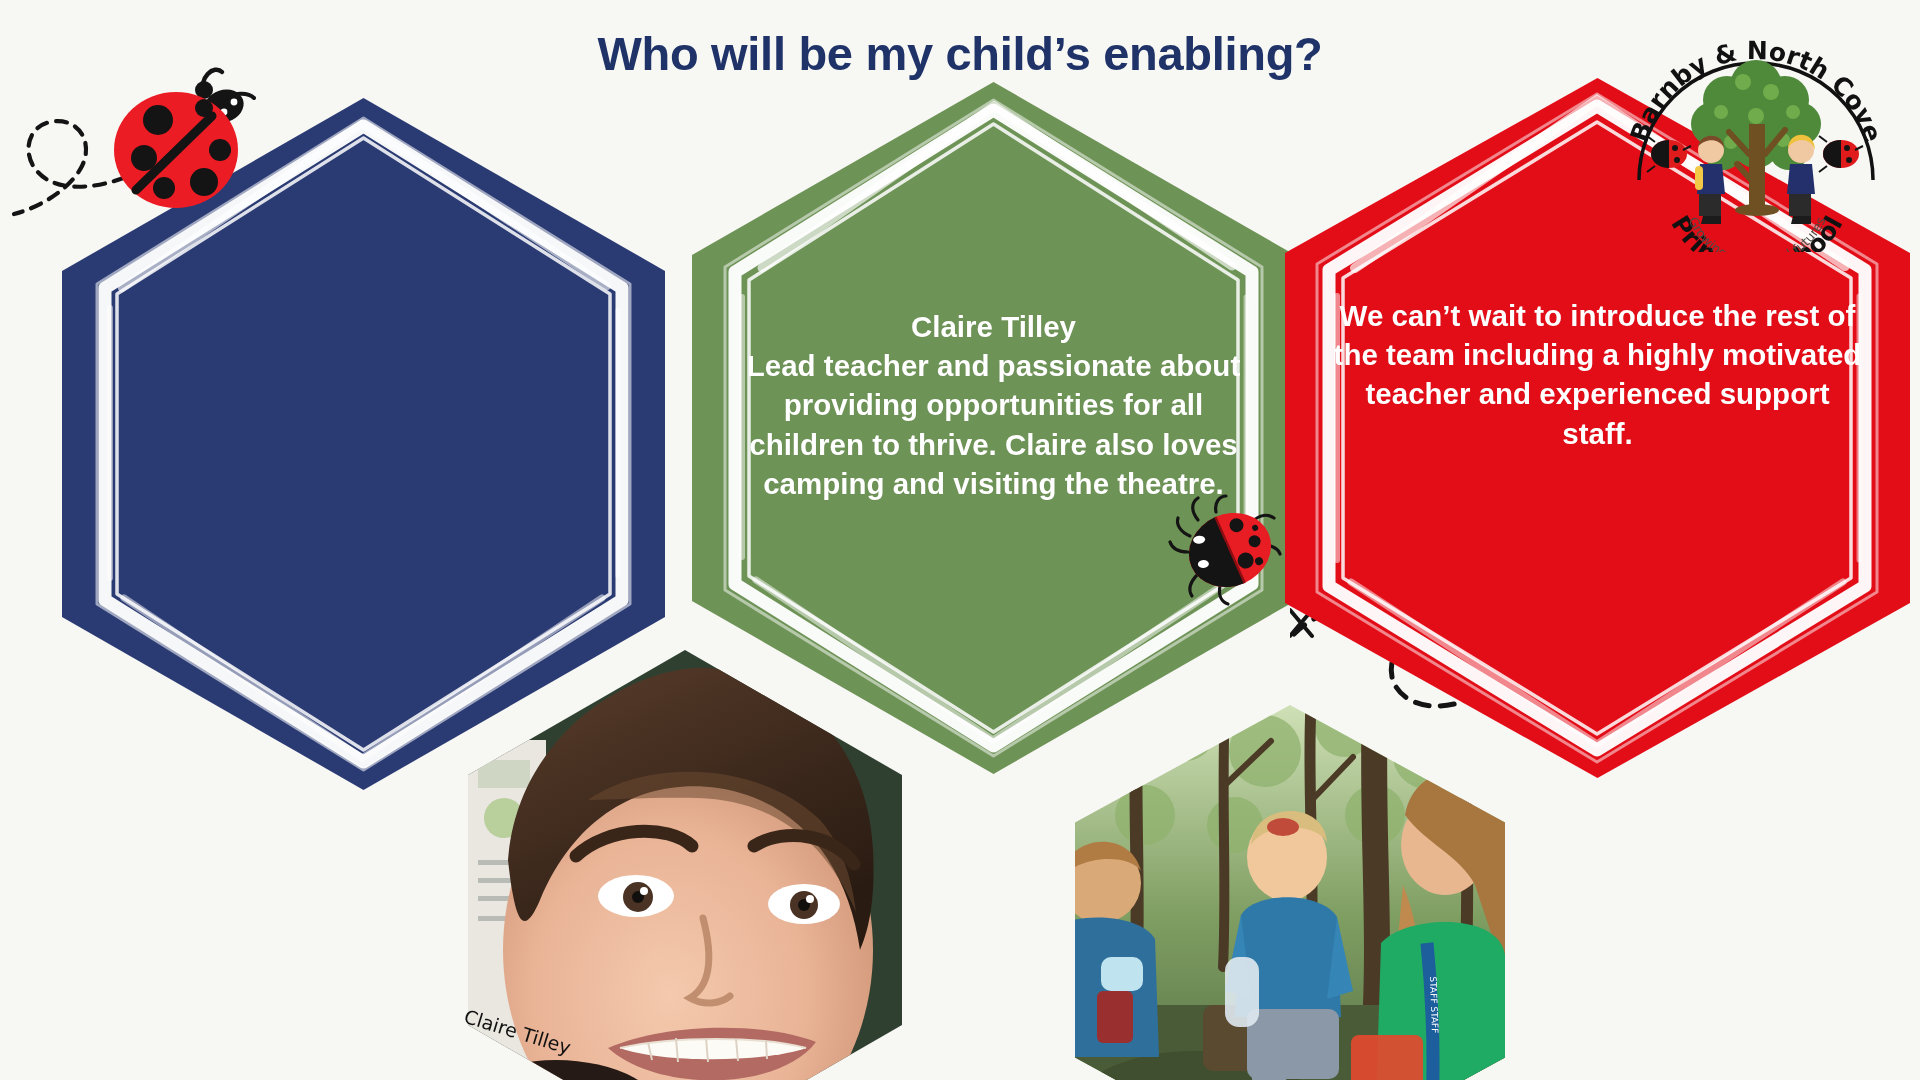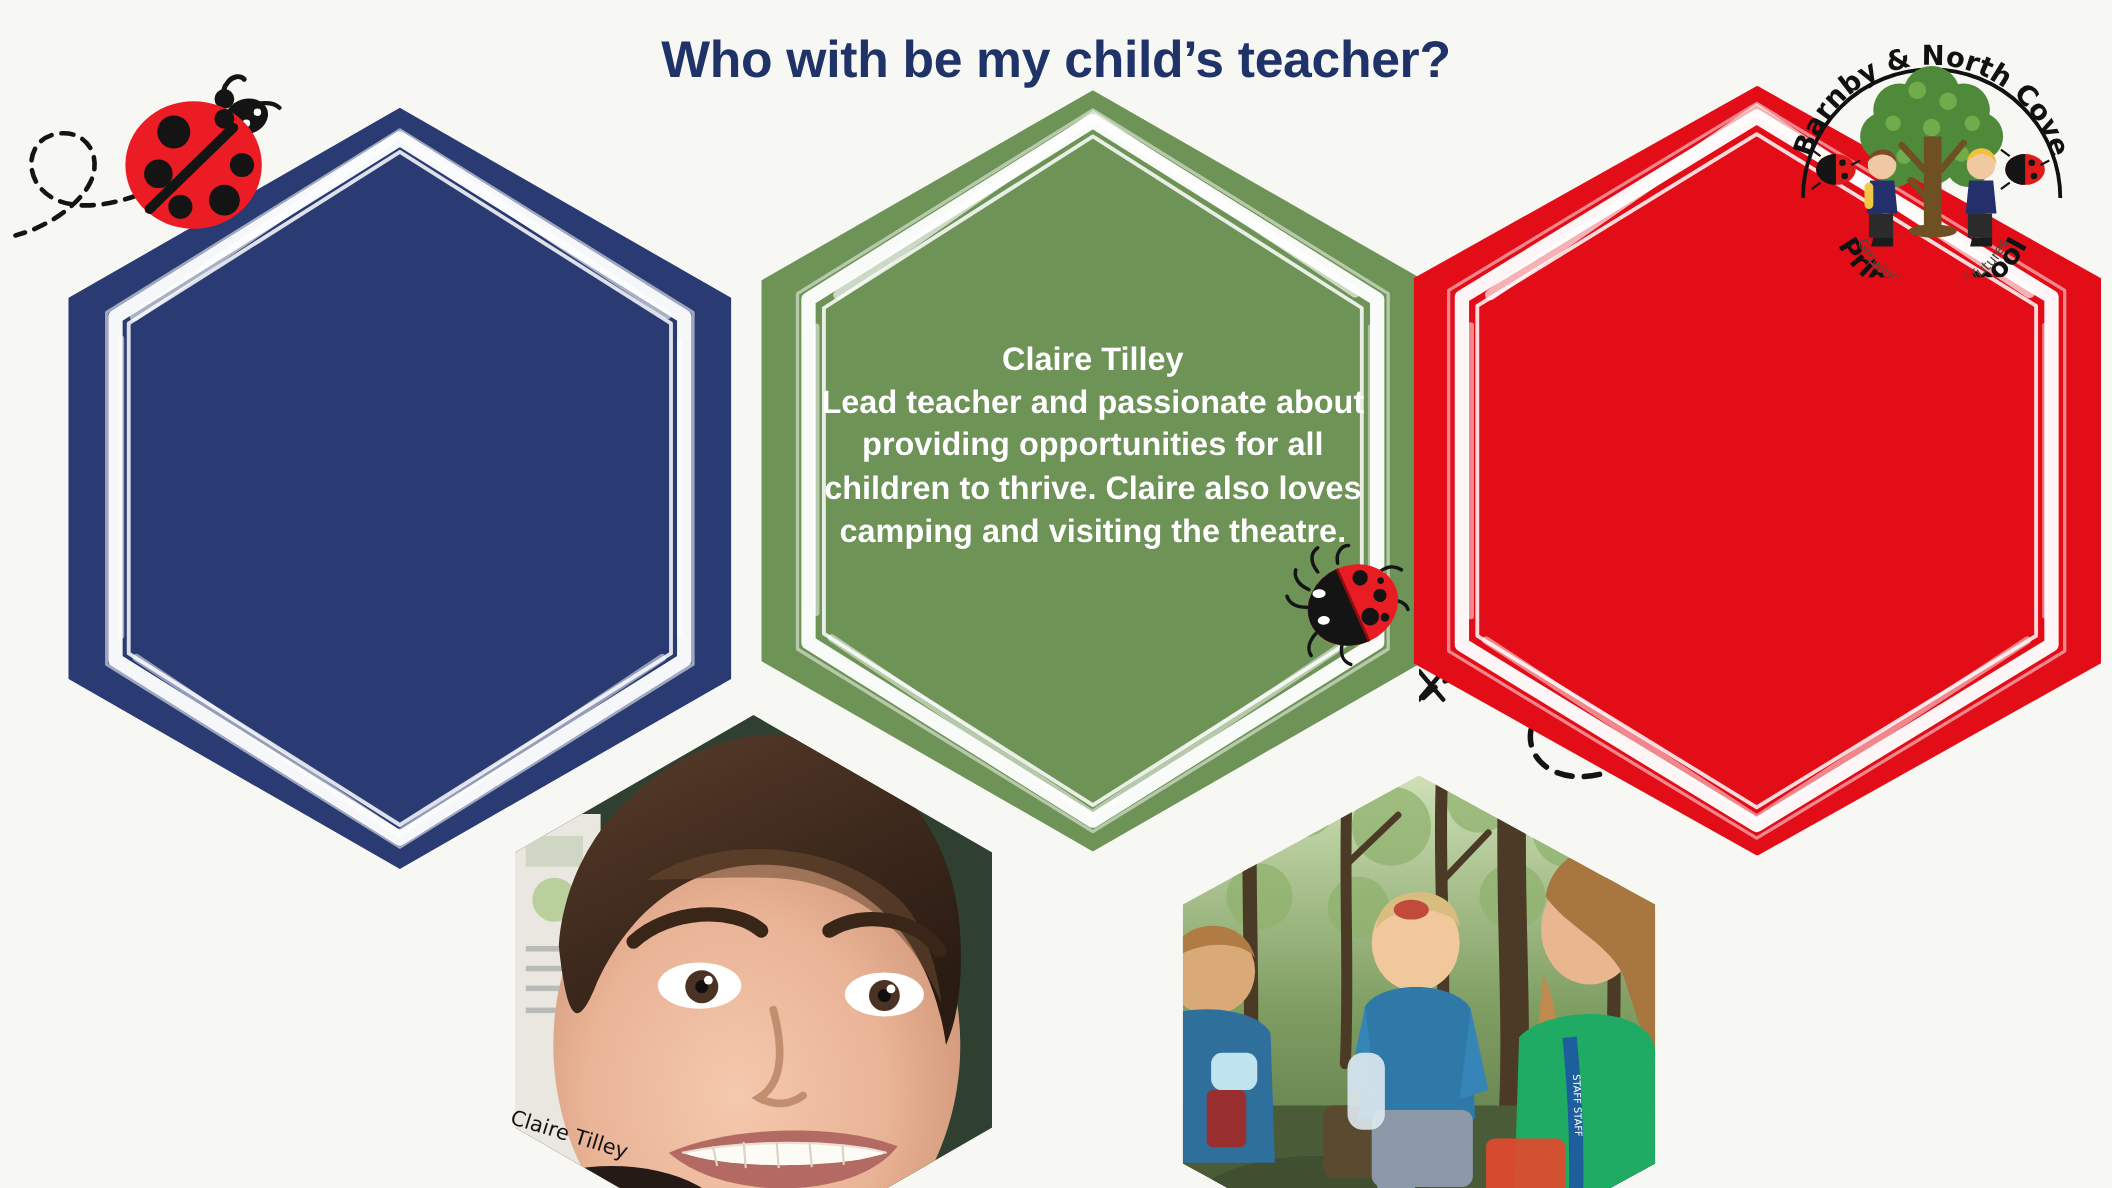--- a/index.html
+++ b/index.html
@@ -89,21 +89,21 @@
   .deco{ position:absolute; z-index:50; }
   #ladybird-topleft{ left:8px;  top:42px;  width:250px; height:190px; }
   #ladybird-middle{  left:1168px; top:490px; width:130px; height:120px; }
   #trail-bottom{ left:1290px; top:590px; width:260px; height:180px; z-index:18; }
 </style>
 </head>
 <body>
 
 <div class="stage">
 
-  <div class="page-title">Who with be my child’s teacher?</div>
+  <div class="page-title">Who will be my child’s enabling?</div>
 
   <div class="hex-wrap" id="hex-blue">
     <div class="hex">
       <div class="hex-fill"></div>
     </div>
     <svg class="hexsvg" viewBox="0 0 603 692" preserveAspectRatio="none">
       <polygon points="301.5,28 560,190 560,502 301.5,664 43,502 43,190" fill="none" stroke="#ffffff" stroke-width="13" stroke-linejoin="round" opacity="0.96"></polygon>
       <polygon points="301.5,40 548,196 548,496 301.5,652 55,496 55,196" fill="none" stroke="#ffffff" stroke-width="3.5" stroke-linejoin="round" opacity="0.85"></polygon>
       <polygon points="301.5,20 568,186 568,506 301.5,672 35,506 35,186" fill="none" stroke="#ffffff" stroke-width="3" stroke-linejoin="round" opacity="0.55"></polygon>
       <path d="M60 190 L300 26 L545 188" fill="none" stroke="#ffffff" stroke-width="8" opacity="0.6" stroke-linecap="round"></path>
@@ -136,20 +136,21 @@
     </div>
     <svg class="hexsvg" viewBox="0 0 625 700" preserveAspectRatio="none">
       <polygon points="312,28 580,192 580,508 312,672 44,508 44,192" fill="none" stroke="#ffffff" stroke-width="13" stroke-linejoin="round" opacity="0.96"></polygon>
       <polygon points="312,44 566,200 566,500 312,656 58,500 58,200" fill="none" stroke="#ffffff" stroke-width="3.5" stroke-linejoin="round" opacity="0.85"></polygon>
       <polygon points="312,16 592,186 592,514 312,684 32,514 32,186" fill="none" stroke="#ffffff" stroke-width="3" stroke-linejoin="round" opacity="0.5"></polygon>
       <path d="M70 190 L312 22 L560 188" fill="none" stroke="#ffffff" stroke-width="10" opacity="0.68" stroke-linecap="round"></path>
       <path d="M52 218 L52 482" fill="none" stroke="#ffffff" stroke-width="6" opacity="0.5" stroke-linecap="round"></path>
       <path d="M574 218 L574 482" fill="none" stroke="#ffffff" stroke-width="5" opacity="0.45" stroke-linecap="round"></path>
       <path d="M66 504 L312 666 L558 504" fill="none" stroke="#ffffff" stroke-width="7" opacity="0.5" stroke-linecap="round"></path>
     </svg>
+    <div class="hex-text">We can’t wait to introduce the rest of the team including a highly motivated teacher and experienced support staff.</div>
   </div>
 
   <div class="photo" id="photo-claire">
     <svg viewBox="0 0 434 500" width="434" height="500">
       <defs>
         <radialGradient id="skin" cx="45%" cy="60%" r="62%">
           <stop offset="0%" stop-color="#f4c9ad"></stop>
           <stop offset="60%" stop-color="#e9b396"></stop>
           <stop offset="100%" stop-color="#cf9476"></stop>
         </radialGradient>

